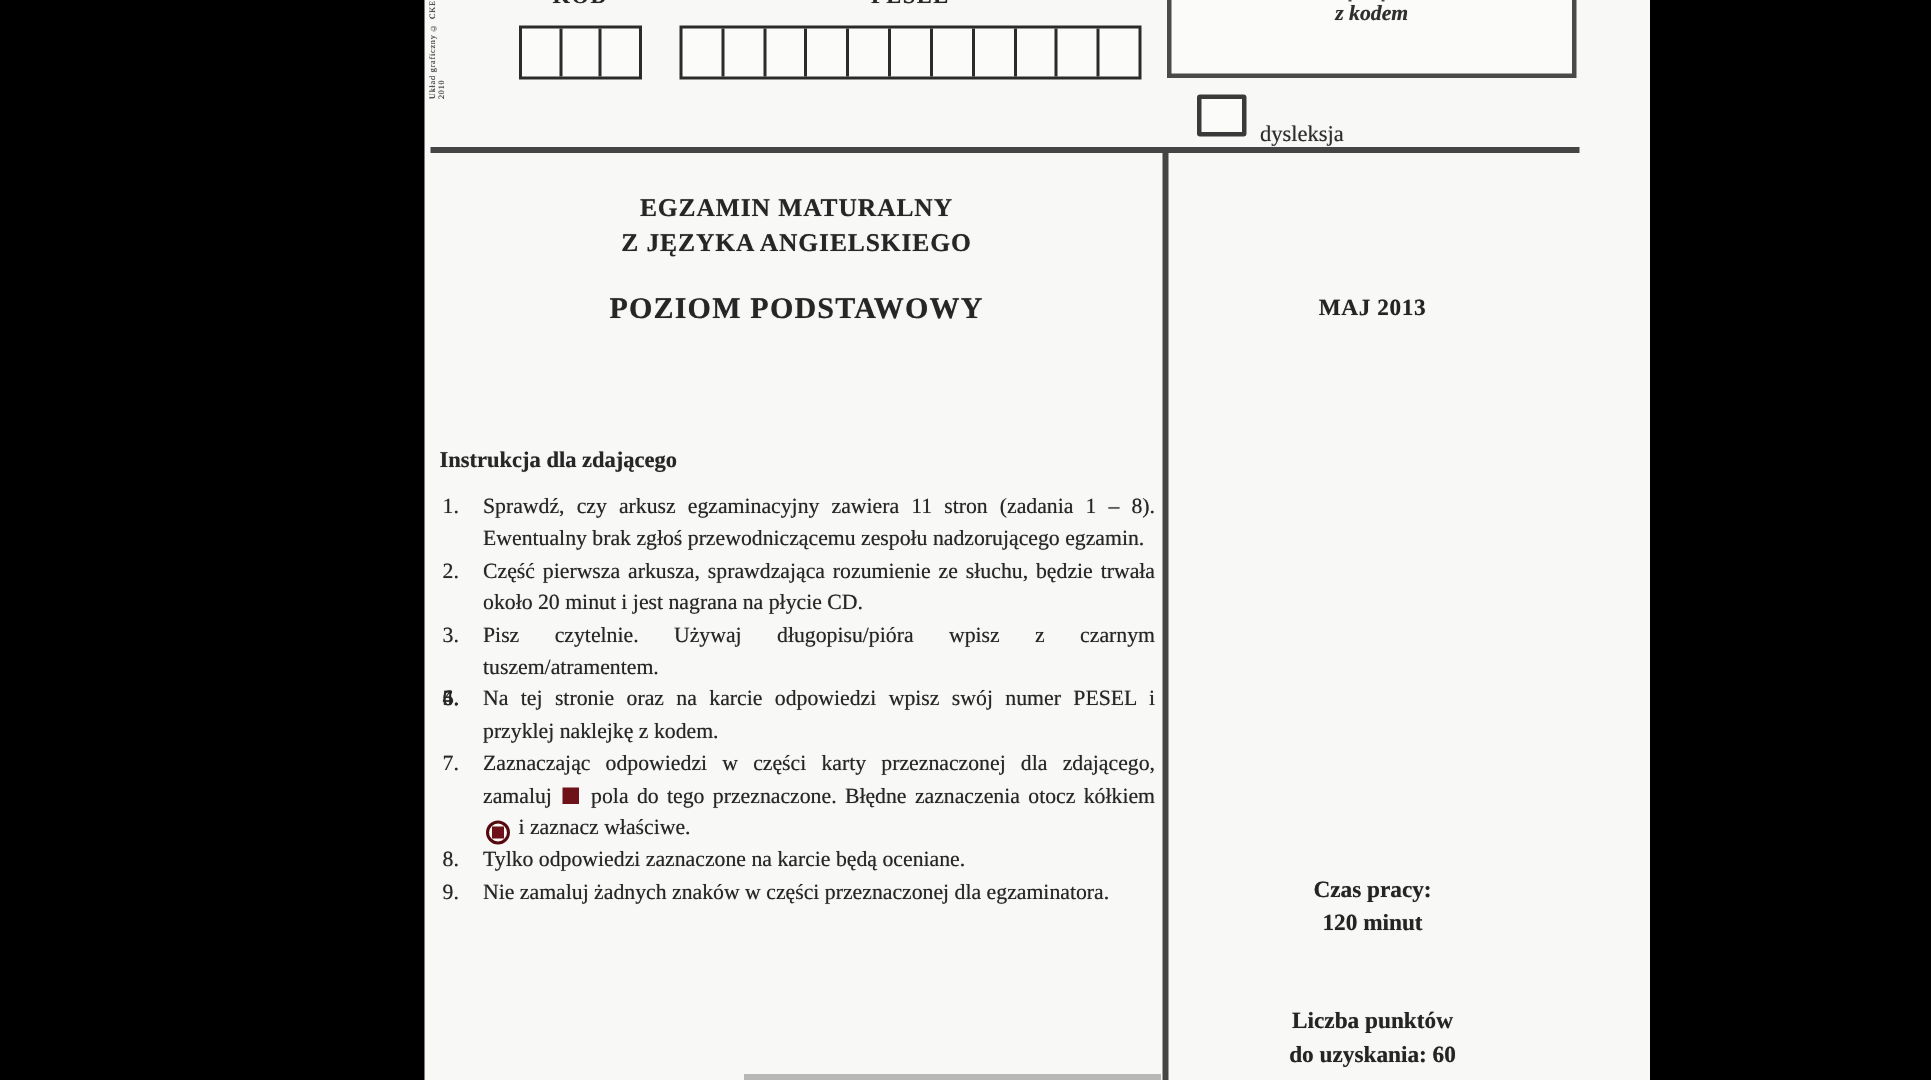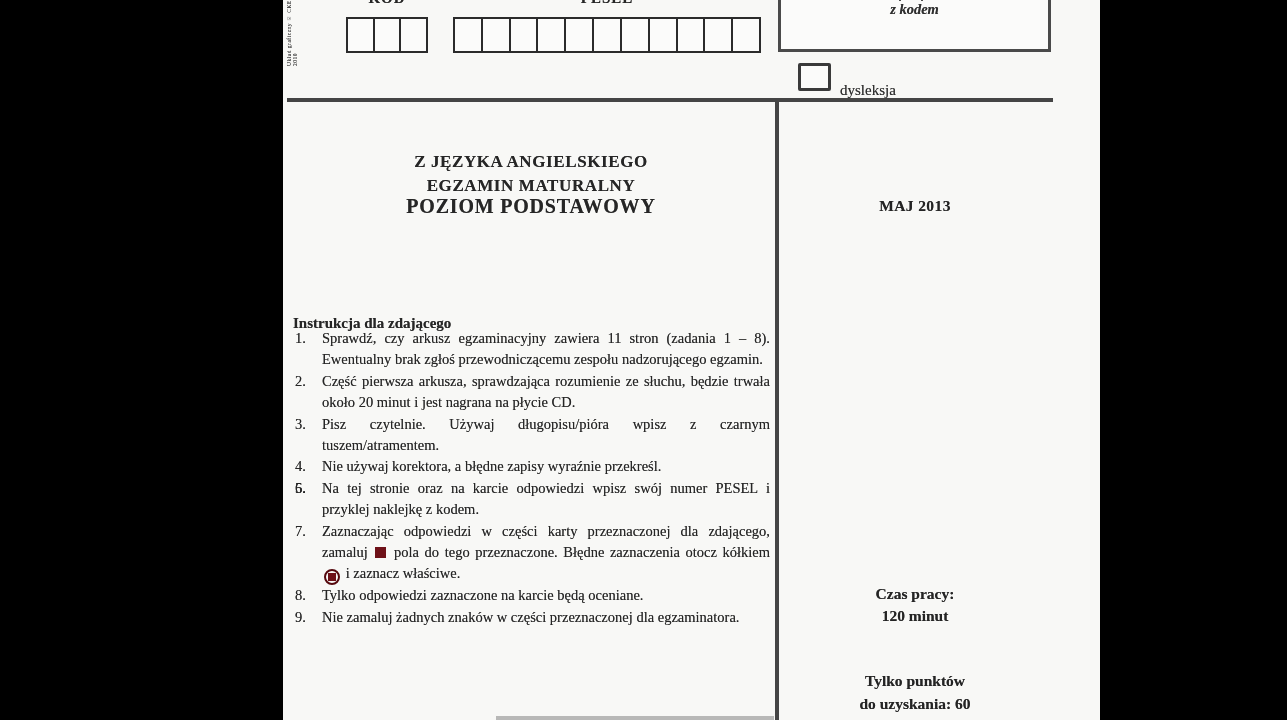--- a/index.html
+++ b/index.html
@@ -29,24 +29,24 @@
                     border:2px solid #4d4d4d;border-bottom:none;box-sizing:border-box;}
   .dyslexia-box{position:absolute;left:515px;top:63px;width:33px;height:28px;
                 border:3px solid #3a3a3a;border-radius:2px;box-sizing:border-box;background:#fbfbfa;}
   .dyslexia-label{position:absolute;left:557px;top:66px;font-size:15px;color:#2e2e2e;margin-top:16px;}
   
   .h-rule{position:absolute;left:4px;top:98px;width:766px;height:4px;background:#454545;}
   .v-rule{position:absolute;left:492px;top:100px;width:3.5px;height:620px;background:#454545;}
   .table-edge{position:absolute;left:213px;top:716px;width:278px;height:4px;background:#8e8e8e;opacity:.6;}
   
   .titles{position:absolute;left:8px;top:0;width:480px;text-align:center;}
-  .title-1{position:absolute;top:129px;width:100%;font-weight:bold;font-size:17px;letter-spacing:.6px;margin-top:47px;}
+  .title-1{position:absolute;top:129px;width:100%;font-weight:bold;font-size:17px;letter-spacing:.6px;}
   .title-2{position:absolute;top:152px;width:100%;font-weight:bold;font-size:17px;letter-spacing:.6px;}
   .title-level{position:absolute;top:195px;width:100%;font-weight:bold;font-size:20px;letter-spacing:.8px;}
-  .instr-heading{position:absolute;left:10px;top:299px;font-weight:bold;font-size:15px;margin-top:16px;}
+  .instr-heading{position:absolute;left:10px;top:299px;font-weight:bold;font-size:15px;}
   .instr-list{position:absolute;left:10px;top:328px;width:477px;font-size:14.5px;line-height:21.4px;}
   .item{position:relative;padding-left:29px;text-align:justify;}
   .item .num{position:absolute;left:2px;top:0;}
   .mark-sq{display:inline-block;width:11px;height:11px;vertical-align:-1px;margin:0 2px;}
   .mark-ring{display:inline-flex;align-items:center;justify-content:center;
              width:16px;height:16px;border-radius:50%;vertical-align:-3px;margin:0 2px;
              box-sizing:border-box;}
   .mark-ring .inner{width:8px;height:8px;}
   
   .right-col{position:absolute;left:496px;top:0;width:272px;text-align:center;
@@ -113,21 +113,20 @@
       <div class="item">
         <span class="num">2.</span>
         <span class="txt">Część pierwsza arkusza, sprawdzająca rozumienie ze słuchu, będzie trwała około 20 minut i jest nagrana na płycie CD.</span>
       </div>
       <div class="item">
         <span class="num">3.</span>
         <span class="txt">Pisz czytelnie. Używaj długopisu/pióra wpisz z czarnym tuszem/atramentem.</span>
       </div>
       <div class="item">
         <span class="num">4.</span>
-        <span class="txt">Nie używaj korektora, a błędne zapisy wyraźnie przekreśl.</span>
       </div>
       <div class="item">
         <span class="num">5.</span>
       </div>
       <div class="item">
         <span class="num">6.</span>
         <span class="txt">Na tej stronie oraz na karcie odpowiedzi wpisz swój numer PESEL i przyklej naklejkę z kodem.</span>
       </div>
       <div class="item">
         <span class="num">7.</span>
@@ -148,18 +147,18 @@
       <div class="item">
         <span class="num">9.</span>
         <span class="txt">Nie zamaluj żadnych znaków w części przeznaczonej dla egzaminatora.</span>
       </div>
     </div>
 
     <div class="right-col">
       <div class="date">MAJ 2013</div>
       <div class="time-label">Czas pracy:</div>
       <div class="time-value">120 minut</div>
-      <div class="points-label">Tylko punktów</div>
+      <div class="points-label">Liczba punktów</div>
       <div class="points-value">do uzyskania: 60</div>
     </div>
 
   </div>
 </div>
 
 </body></html>

